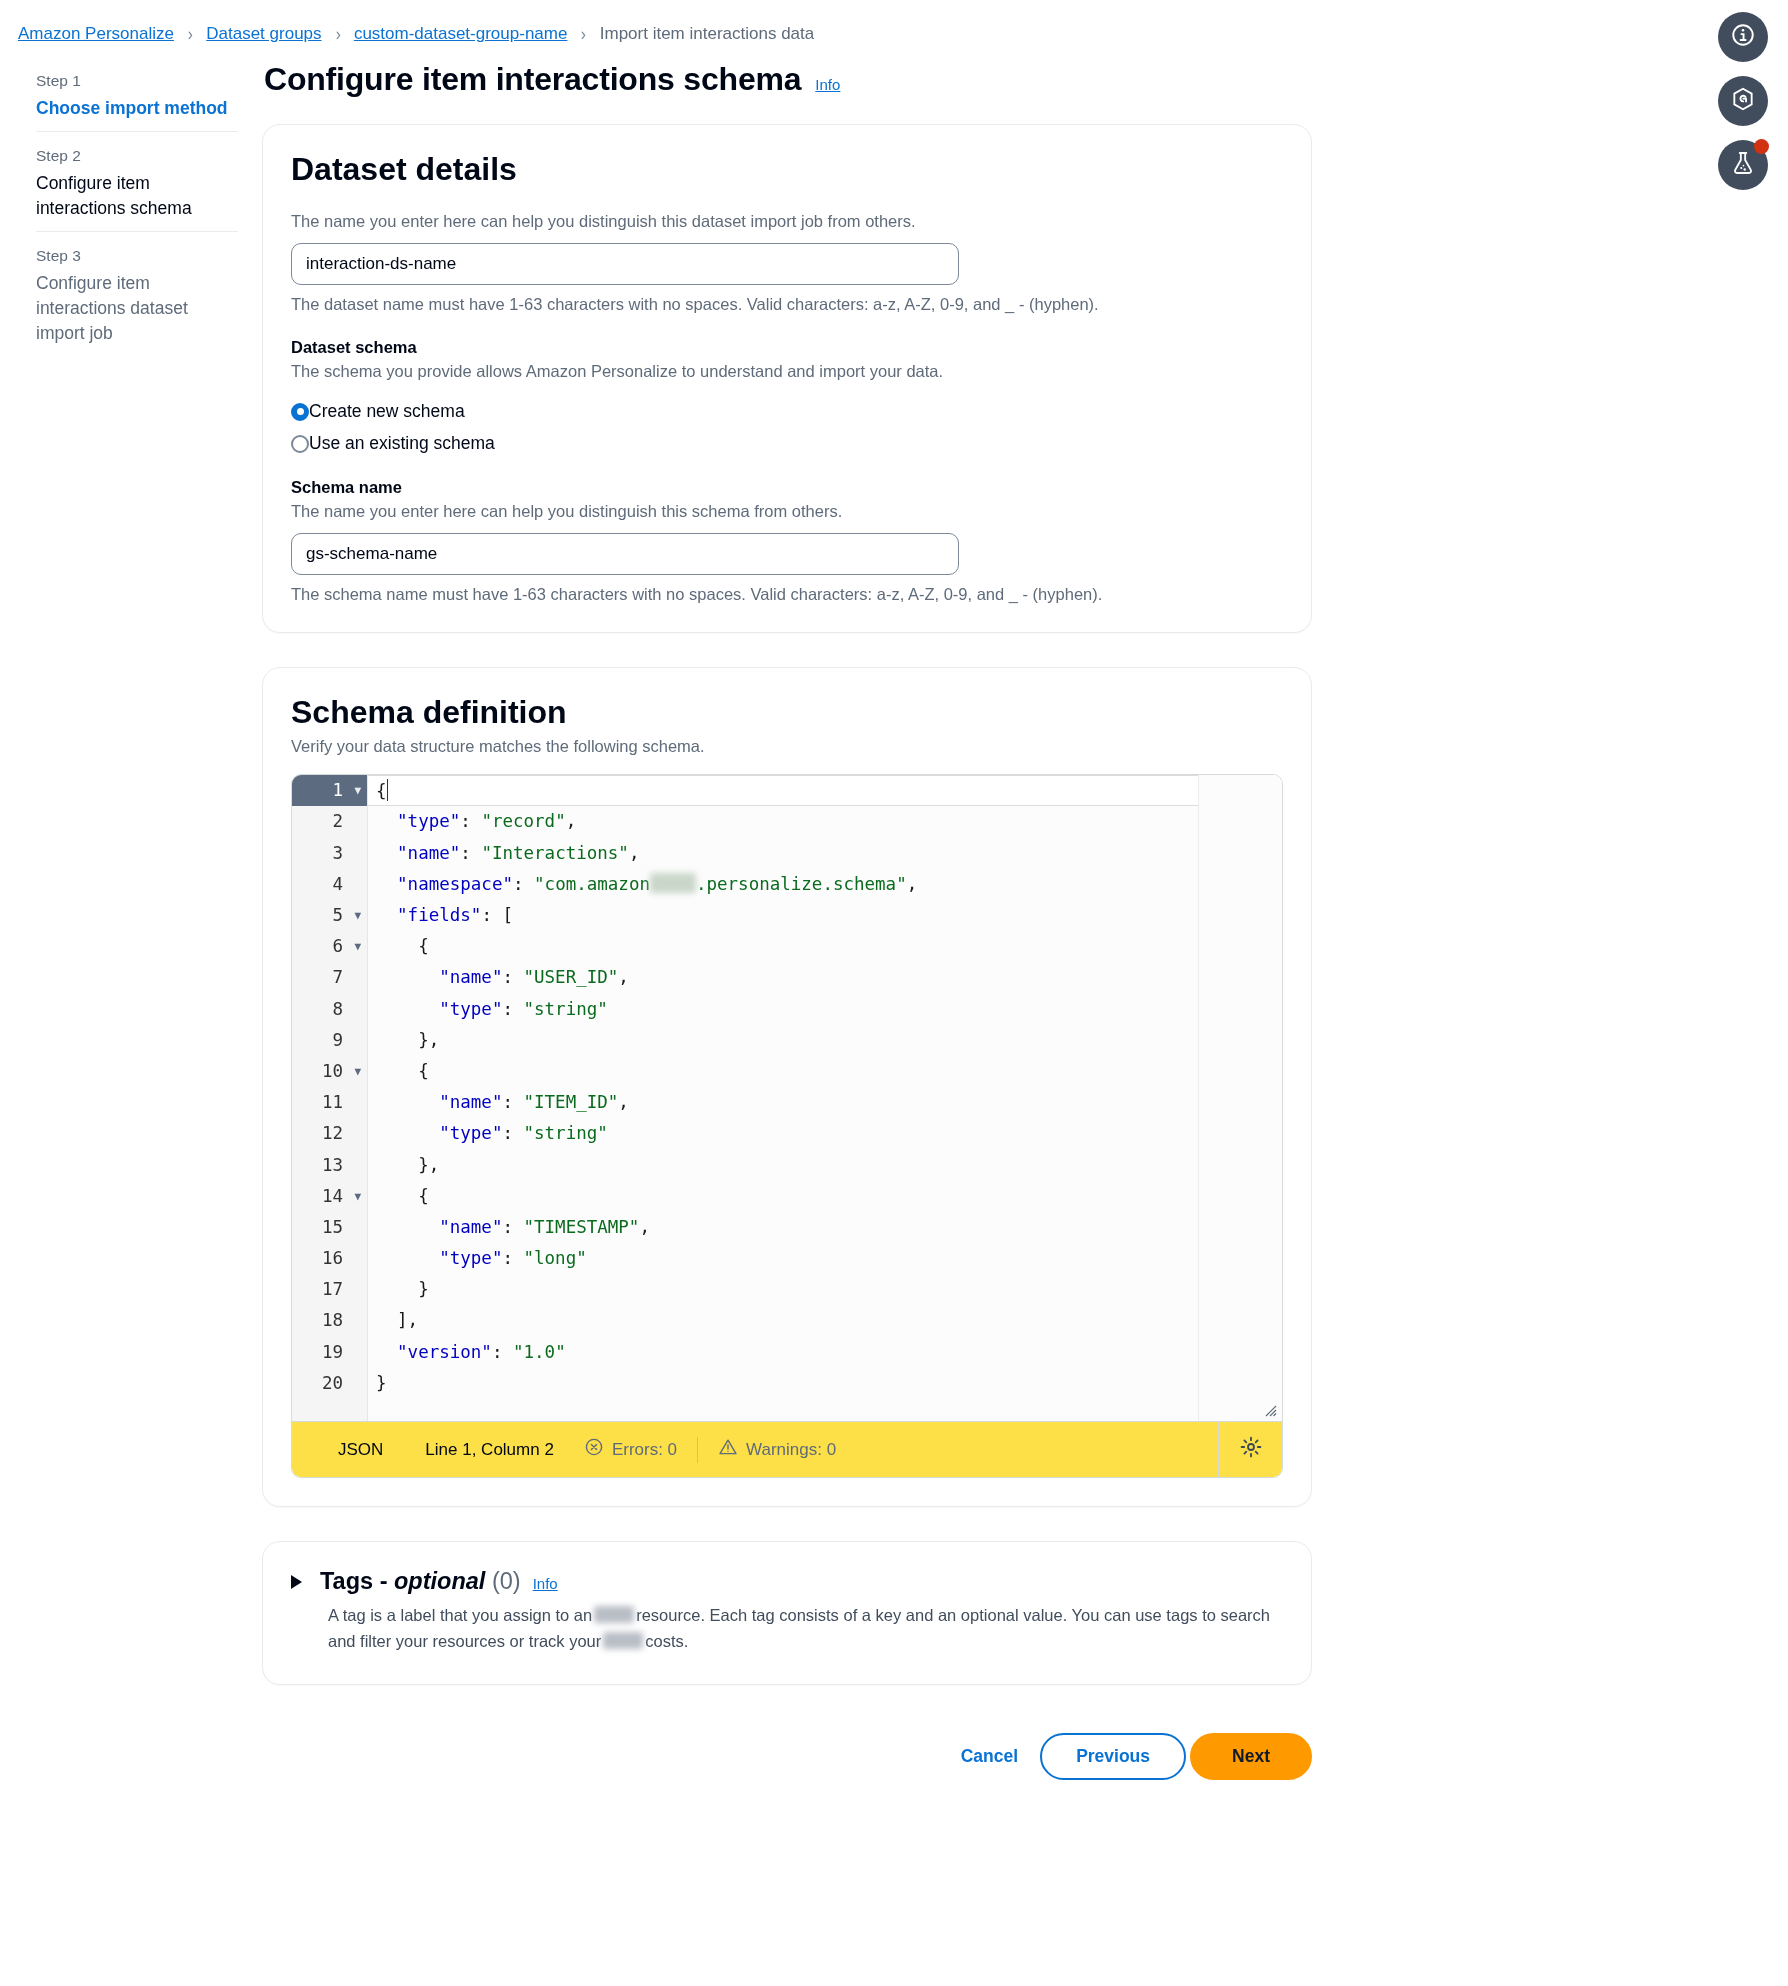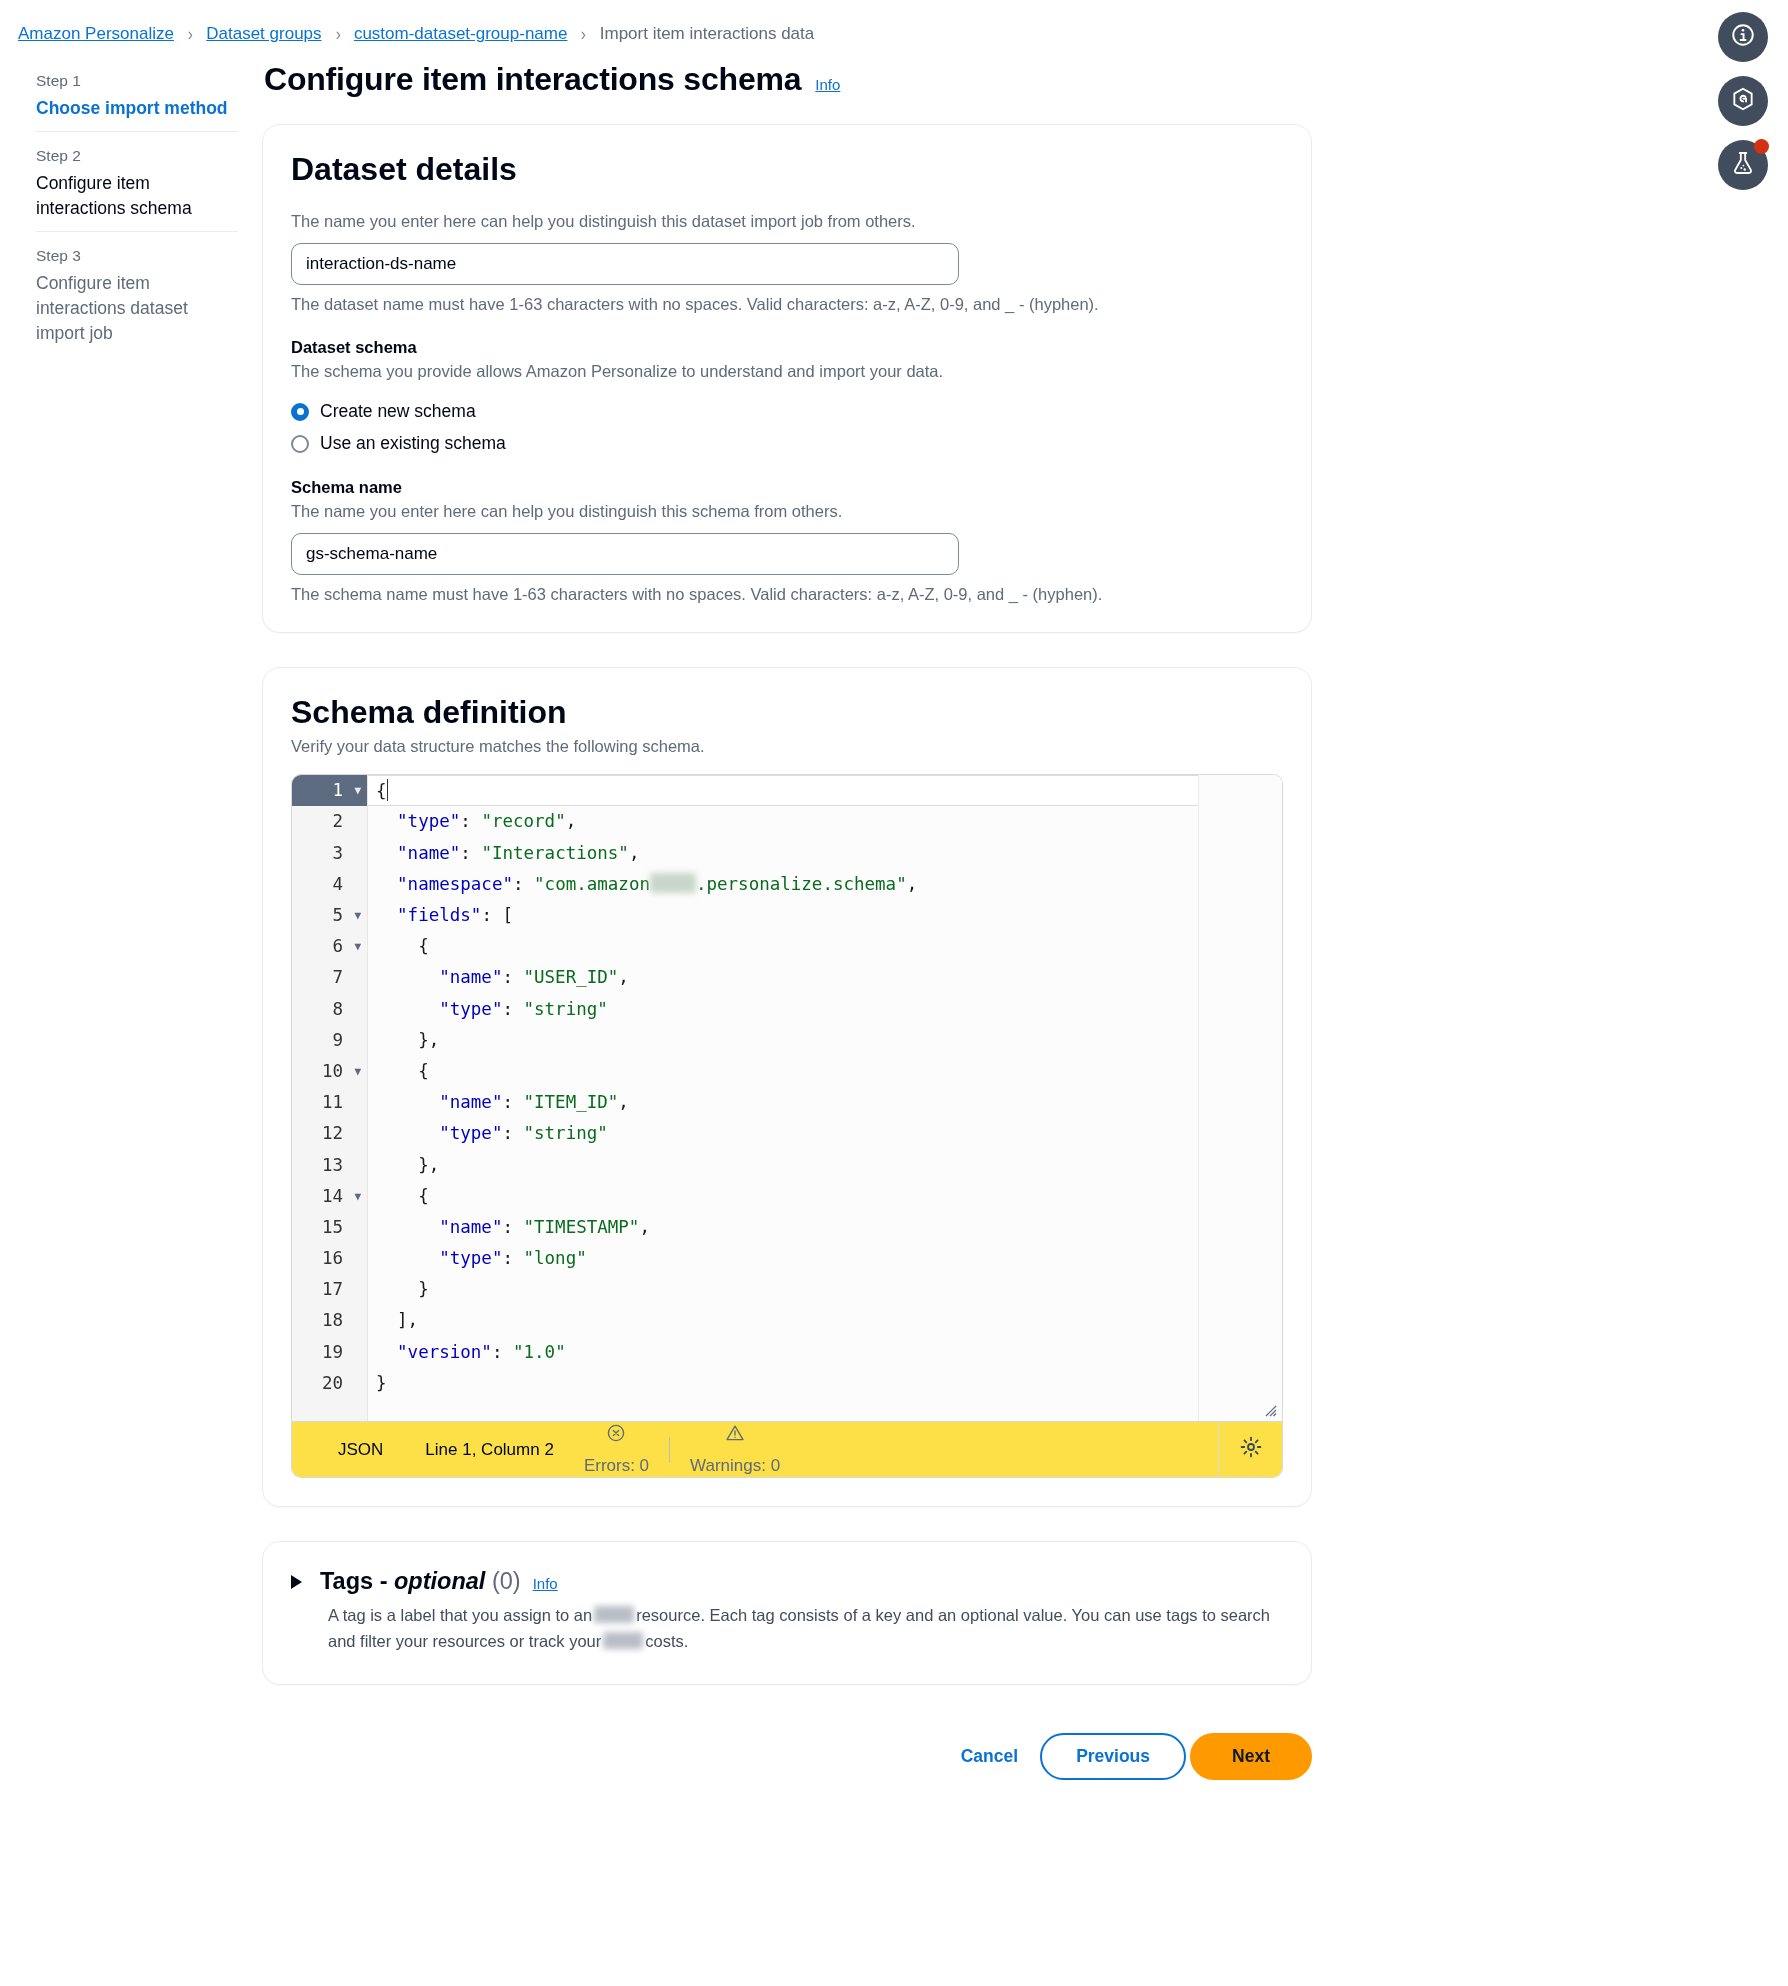--- a/index.html
+++ b/index.html
@@ -145,21 +145,20 @@
     font-size: 16.5px;
     color: #5f6b7a;
     margin-top: 10px;
   }
 
   
   .radio-group { margin-top: 18px; }
   .radio-row {
     display: flex;
     align-items: center;
-    gap: 11px;
     margin-bottom: 11px;
     cursor: pointer;
   }
   .radio-row:last-child { margin-bottom: 0; }
   .radio-dot {
     width: 18px; height: 18px;
     border-radius: 50%;
     border: 2px solid #7d8998;
     background: #fff;
     flex: 0 0 18px;
@@ -297,21 +296,20 @@
     font-size: 17px;
     color: #414d5c;
     gap: 0;
     position: relative;
   }
   .st-lang { font-weight: 400; color: #000716; margin-right: 42px; }
   .st-pos { color: #000716; margin-right: 30px; }
   .st-item {
     display: flex; align-items: center; gap: 8px;
     color: #5f6b7a;
-    flex-direction: column;
   }
   .st-divider {
     width: 1px; height: 26px; background: #b6bec9; margin: 0 20px;
   }
   .st-gear {
     position: absolute;
     right: 0; top: 0; bottom: 0;
     width: 64px;
     border-left: 1px solid #d5dbdb;
     display: flex; align-items: center; justify-content: center;

